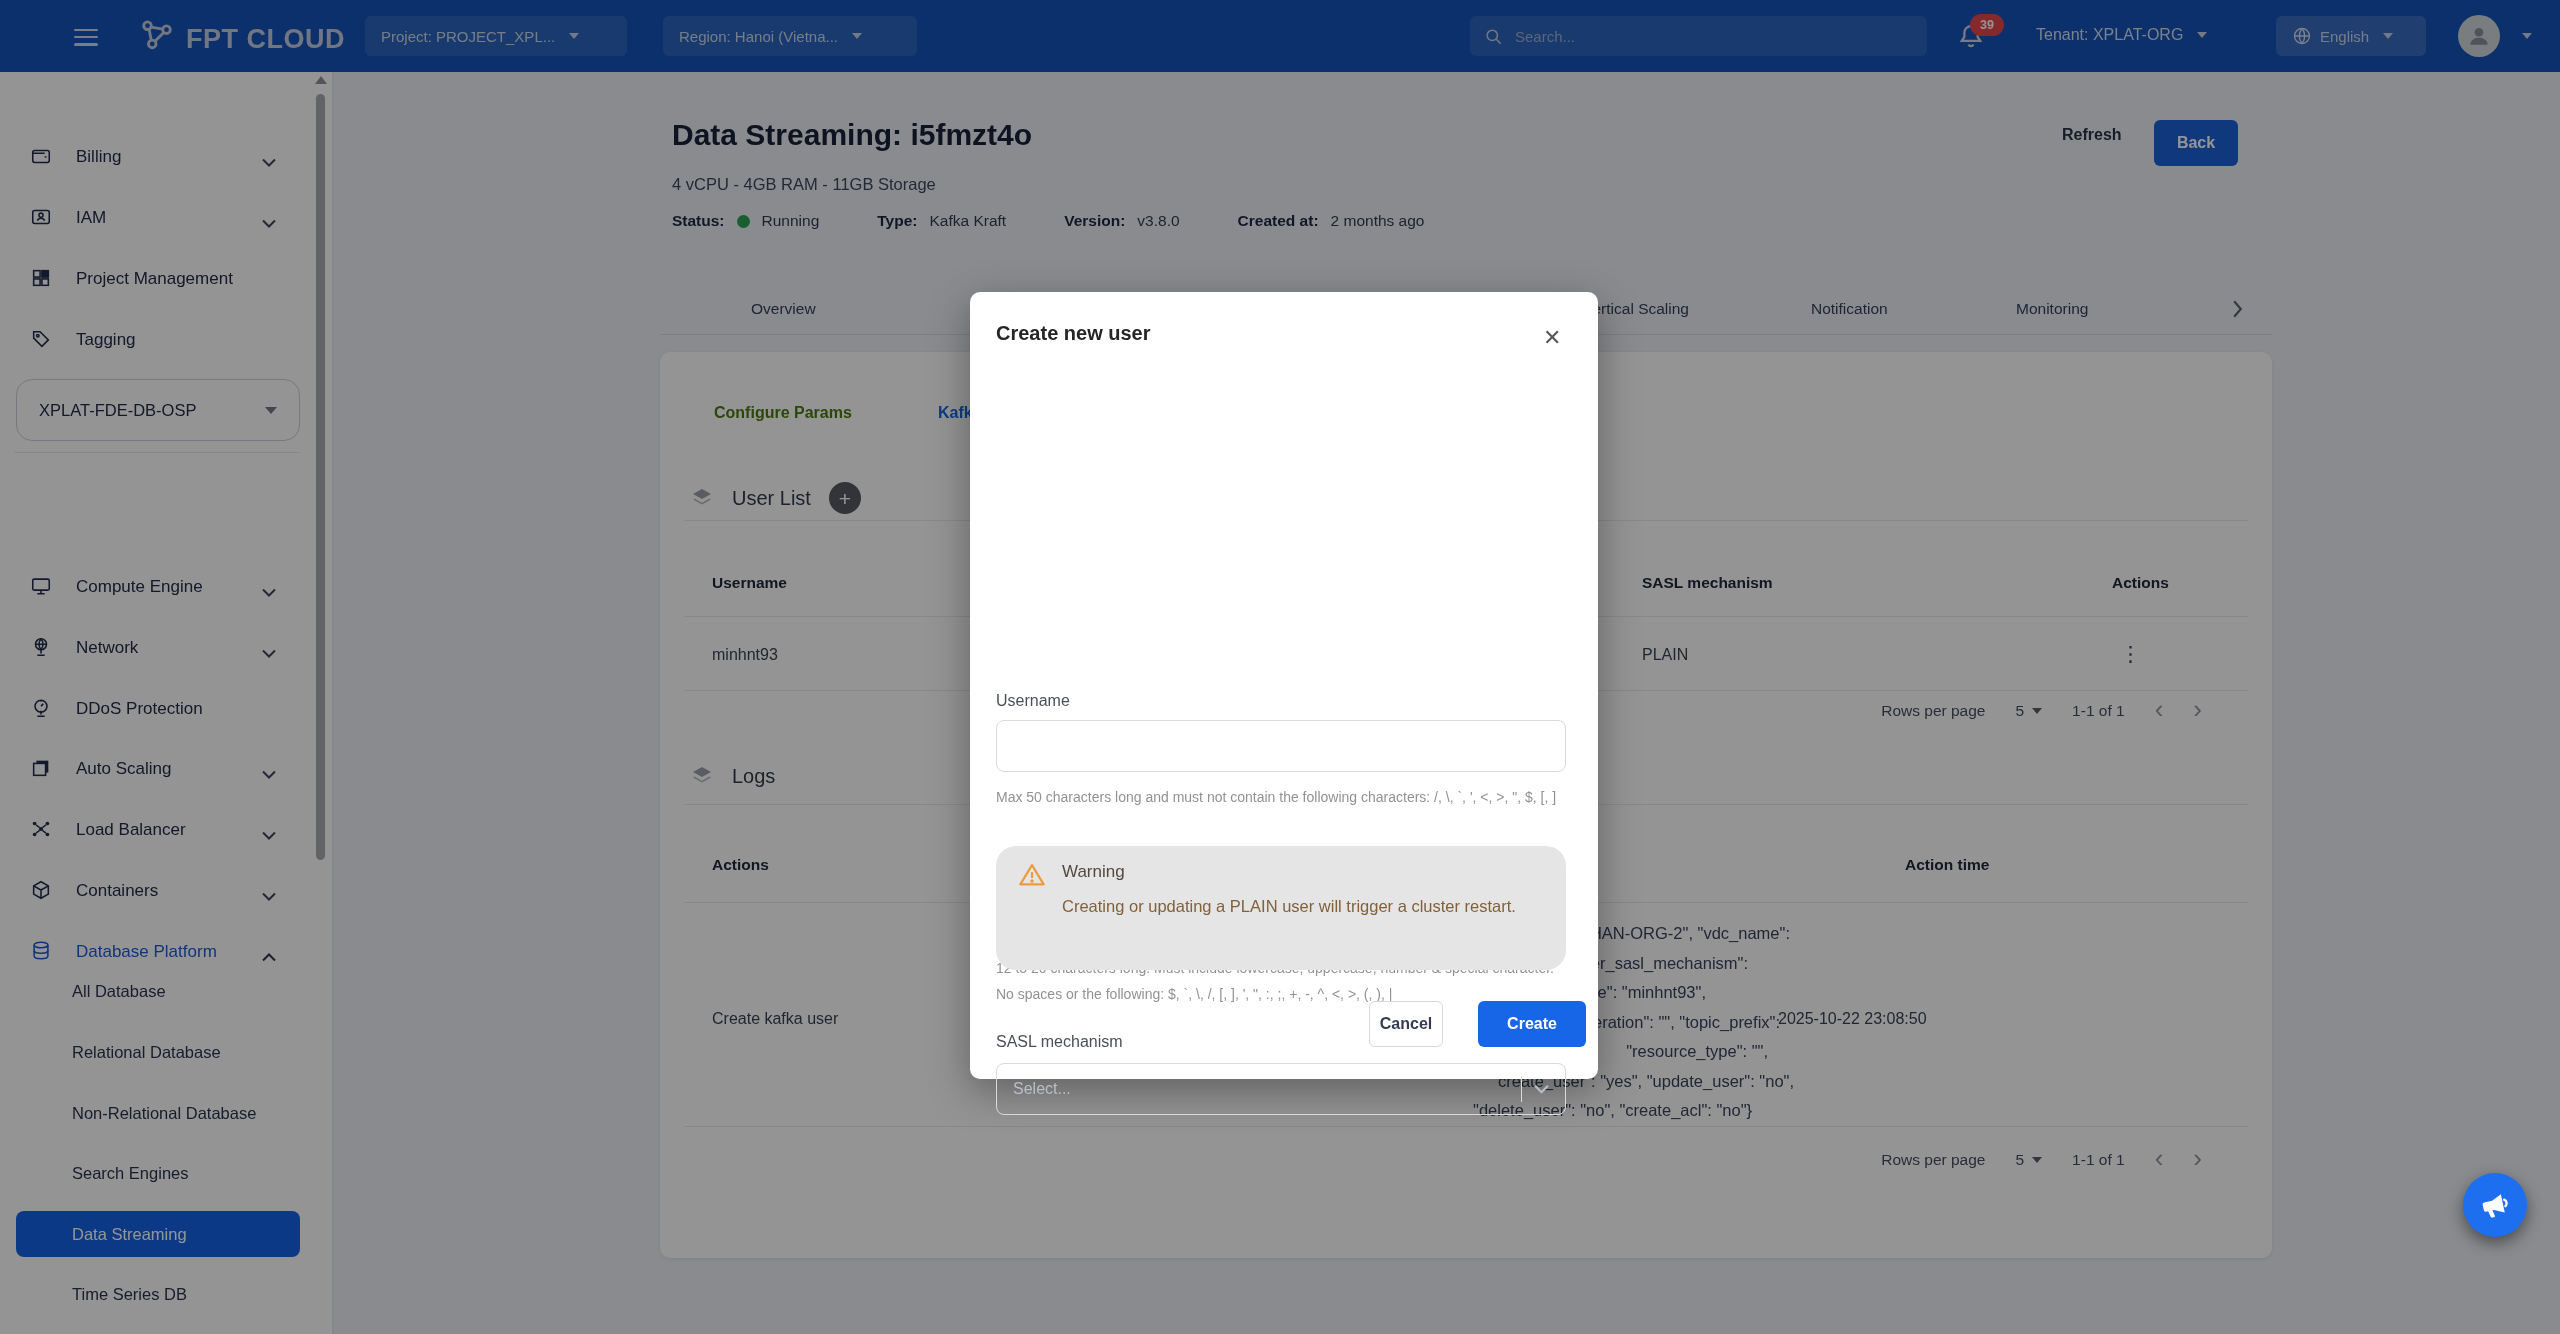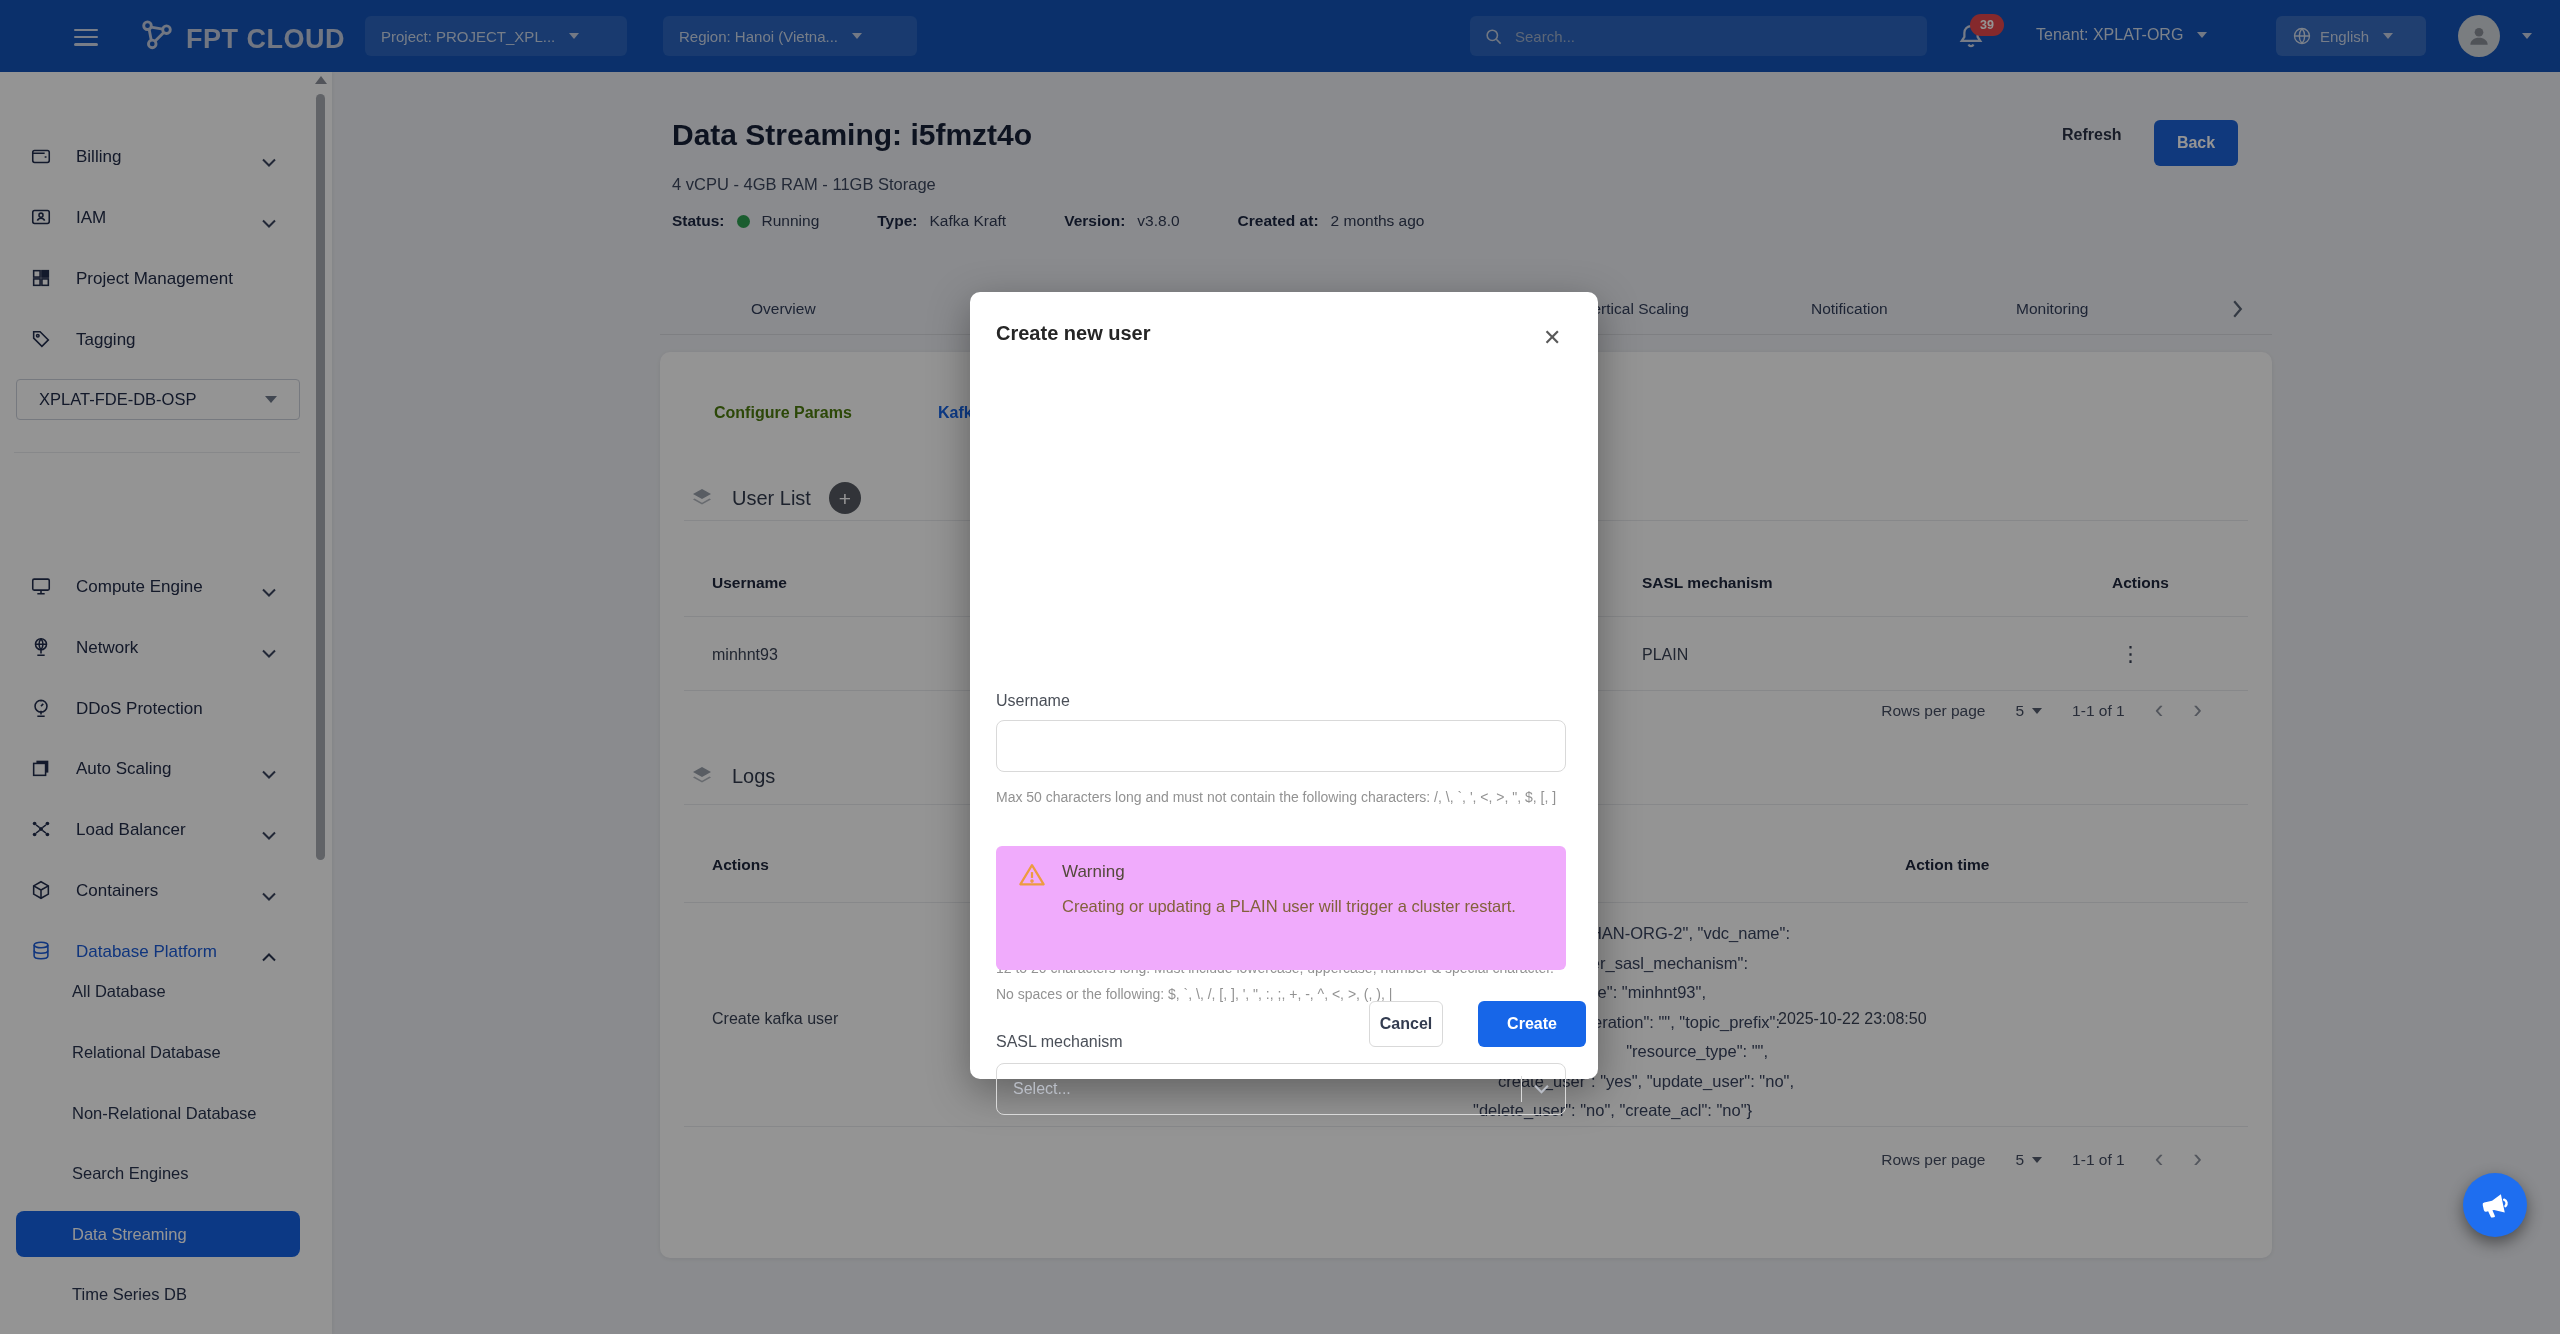--- a/index.html
+++ b/index.html
@@ -31,21 +31,21 @@
   
   .side{position:absolute;left:0;top:72px;width:332px;height:1262px;background:#fff;z-index:4;box-shadow:1px 0 3px rgba(23,30,60,.06)}
   .snav{position:absolute;left:0;width:332px;height:61px;display:flex;align-items:flex-end;padding-left:30px;box-sizing:border-box;cursor:pointer}
   .snav .ic{width:24px;margin-right:22px;color:#222d4d;flex:none}
   .snav .lb{font-size:17px;color:#232d49}
   .snav .chev{position:absolute;left:262px;color:#3c465f}
   .snav.blue .lb,.snav.blue .ic{color:#1c5cd8}
   .ssub{position:absolute;left:0;width:332px;height:60px;display:flex;align-items:center;padding-left:72px;box-sizing:border-box;
         font-size:16.5px;color:#2a3550;cursor:pointer}
   .ssub.active{left:16px;width:284px;height:46px;background:#1663e6;border-radius:8px;color:#fff;padding-left:56px}
-  .vdc{position:absolute;left:16px;top:307px;width:284px;height:41px;border:1.5px solid #ccd1db;border-radius:4px;
+  .vdc{position:absolute;left:16px;top:307px;width:284px;height:62px;border:1.5px solid #ccd1db;border-radius:16px;
        display:flex;align-items:center;padding:0 22px;box-sizing:border-box;font-size:16.5px;color:#212c49;cursor:pointer}
   .vdc .dcaret{margin-left:auto;width:0;height:0;border-left:6px solid transparent;border-right:6px solid transparent;border-top:7px solid #707a8c}
   .sdiv{position:absolute;left:14px;top:380px;width:286px;height:0;border-top:1.5px solid #e9eaee}
   .sbar-arrow{position:absolute;left:315px;top:4px;width:0;height:0;border-left:6px solid transparent;border-right:6px solid transparent;border-bottom:8px solid #8d929c}
   .sbar-thumb{position:absolute;left:316px;top:22px;width:9px;height:766px;background:#a8abb2;border-radius:5px}
 
   
   .h1{position:absolute;left:672px;top:118px;font-size:30px;font-weight:700;color:#182138}
   .subtt{position:absolute;left:672px;top:175px;font-size:16.5px;color:#3d485f}
   .statusrow{position:absolute;left:672px;top:212px;display:flex;align-items:center;gap:58px;font-size:15.5px}
@@ -85,21 +85,21 @@
   .modal .mtitle{position:absolute;left:26px;top:30px;font-size:20px;font-weight:600;color:#262626}
   .mclose{position:absolute;left:1543px;top:325px;z-index:51;color:#595959;cursor:pointer;font-size:22px}
   .mlabel{position:absolute;left:26px;font-size:16px;color:#4a4f58}
   .minput{position:absolute;left:26px;width:570px;height:52px;border:1.5px solid #d9d9d9;border-radius:8px;box-sizing:border-box;
           font-size:16px;padding:0 16px;outline:none;font-family:"Liberation Sans",sans-serif;color:#333}
   .mhelp{position:absolute;left:26px;width:574px;font-size:14px;line-height:26px;color:#929292}
   .msel{position:absolute;left:26px;width:570px;height:52px;border:1.5px solid #d9d9d9;border-radius:8px;box-sizing:border-box;
         display:flex;align-items:center;padding:0 16px;cursor:pointer}
   .msel .ph{color:#b9bdc6;font-size:16px}
   .msel .vd{margin-left:auto;width:0;border-left:1.5px solid #d9d9d9;height:26px}
-  .warn{position:absolute;left:26px;top:554px;width:570px;height:124px;background:#f0abfc;border-radius:6px;box-sizing:border-box}
+  .warn{position:absolute;left:26px;top:554px;width:570px;height:124px;background:#e5e5e5;border-radius:20px;box-sizing:border-box}
   .warn .wt{position:absolute;left:66px;top:16px;font-size:17px;color:#54493c;font-weight:500}
   .warn .wb{position:absolute;left:66px;top:46px;width:455px;font-size:16.5px;line-height:28px;color:#82613b}
   .mbtn{position:absolute;top:709px;height:46px;border-radius:6px;display:flex;align-items:center;justify-content:center;
         font-size:16px;font-weight:600;cursor:pointer;box-sizing:border-box}
   .mcancel{left:399px;width:74px;border:1.5px solid #d9d9d9;color:#333c50;background:#fff}
   .mcreate{left:508px;width:108px;background:#1766e8;color:#fff}
 
   .fab{position:absolute;left:2463px;top:1173px;width:64px;height:64px;border-radius:50%;background:#1e6ef0;z-index:60;
        display:flex;align-items:center;justify-content:center;box-shadow:0 6px 16px rgba(0,0,0,.45);cursor:pointer}
 </style>

